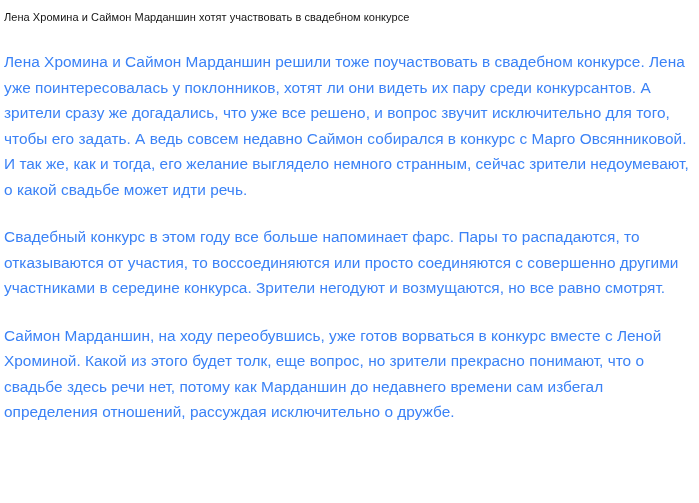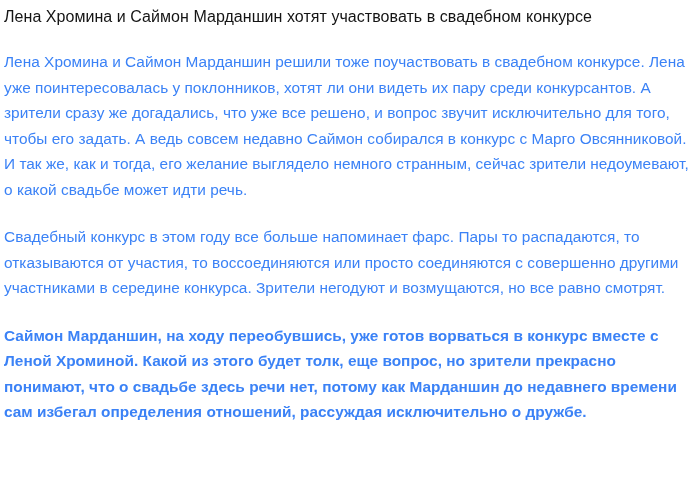--- a/index.html
+++ b/index.html
@@ -14,38 +14,37 @@
     font-family: "Liberation Sans", sans-serif;
     color: #1a1a1a;
     overflow: hidden;
   }
   .article {
     box-sizing: border-box;
     width: 699px;
     padding: 7px 4px 0 4px;
   }
   .headline {
-    font-size: 16px;
+    font-size: 11px;
     line-height: 20px;
     font-weight: 400;
     color: #141414;
     margin: 0 0 22px 0;
     letter-spacing: 0.05px;
   }
   .para {
     font-size: 15.4px;
     line-height: 25.5px;
     color: #3b82f6;
     margin: 0 0 22px 0;
     text-align: left;
     letter-spacing: 0.02px;
   }
   .para:last-child {
     margin-bottom: 16px;
-    font-weight: bold;
   }
 </style>
 </head>
 <body>
 
 <div class="article">
   <h1 class="headline">Лена Хромина и Саймон Марданшин хотят участвовать в свадебном конкурсе</h1>
   <p class="para">Лена Хромина и Саймон Марданшин решили тоже поучаствовать в свадебном конкурсе. Лена уже поинтересовалась у поклонников, хотят ли они видеть их пару среди конкурсантов. А зрители сразу же догадались, что уже все решено, и вопрос звучит исключительно для того, чтобы его задать. А ведь совсем недавно Саймон собирался в конкурс с Марго Овсянниковой. И так же, как и тогда, его желание выглядело немного странным, сейчас зрители недоумевают, о какой свадьбе может идти речь.</p>
   <p class="para">Свадебный конкурс в этом году все больше напоминает фарс. Пары то распадаются, то отказываются от участия, то воссоединяются или просто соединяются с совершенно другими участниками в середине конкурса. Зрители негодуют и возмущаются, но все равно смотрят.</p>
   <p class="para">Саймон Марданшин, на ходу переобувшись, уже готов ворваться в конкурс вместе с Леной Хроминой. Какой из этого будет толк, еще вопрос, но зрители прекрасно понимают, что о свадьбе здесь речи нет, потому как Марданшин до недавнего времени сам избегал определения отношений, рассуждая исключительно о дружбе.</p>

